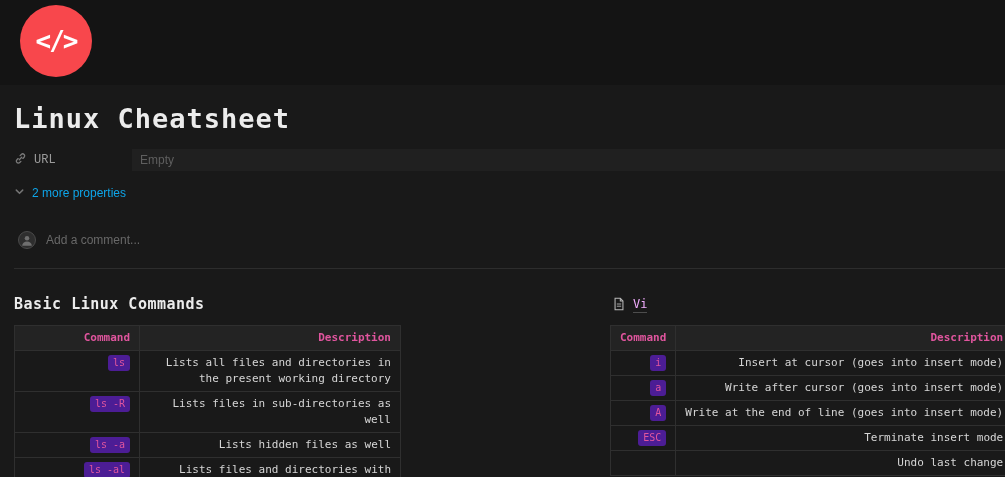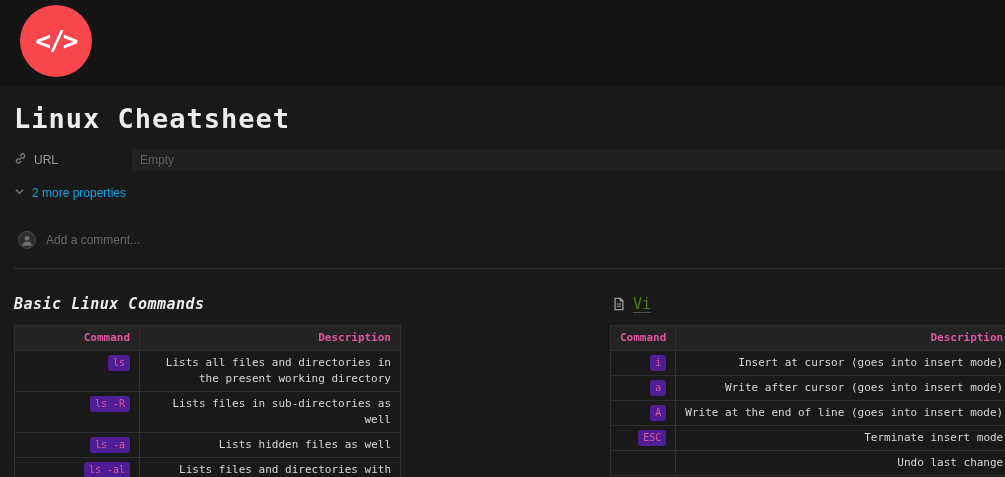--- a/index.html
+++ b/index.html
@@ -43,20 +43,21 @@
     height: 24px;
     margin: 2px 0;
     font-family: "Liberation Sans", sans-serif;
     font-size: 12px;
   }
   .prop-label {
     width: 100px;
     display: flex; align-items: center; gap: 7px;
     color: #9b9b9b;
     flex-shrink: 0;
+    font-family: Liberation Mono, monospace;
   }
   .prop-label svg { opacity: .75; }
   .prop-value {
     flex: 1;
     background: #202020;
     color: #5f5f5f;
     padding: 4px 8px;
     height: 22px;
     display: flex; align-items: center;
     cursor: pointer;
@@ -103,31 +104,30 @@
     margin-top: 26px;
   }
   .col-left { width: 387px; flex-shrink: 0; }
   .col-right { margin-left: 209px; flex: 1; min-width: 0; }
   .section-heading {
     font-size: 15px;
     font-weight: bold;
     color: #ececec;
     margin: 0 0 12px 0;
     letter-spacing: .5px;
-    font-style: italic;
   }
   .page-link {
     display: flex; align-items: center; gap: 7px;
     margin: 0 0 10px 2px;
     height: 20px;
     cursor: pointer;
   }
   .page-link-text {
-    color: #4d7c0f;
-    font-size: 15px;
+    color: #f0abfc;
+    font-size: 12px;
     border-bottom: 1px solid #4d4d4d;
     line-height: 15px;
   }
   table {
     border-collapse: collapse;
     width: 100%;
   }
   th, td {
     border: 1px solid #2f2f2f;
     padding: 4px 9px;

